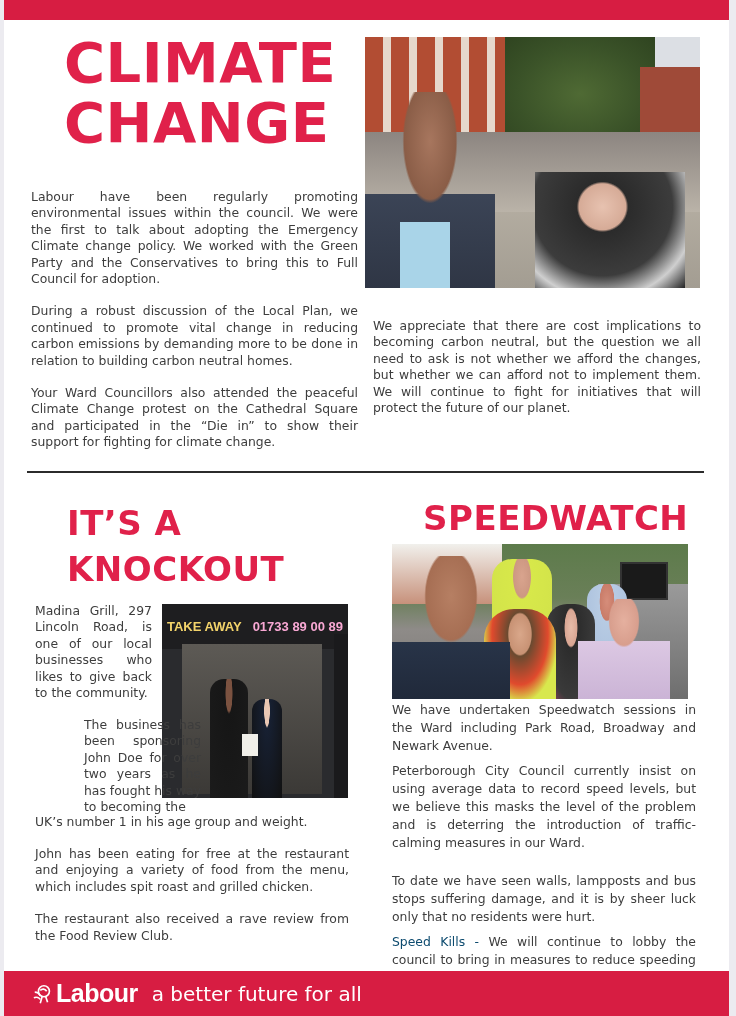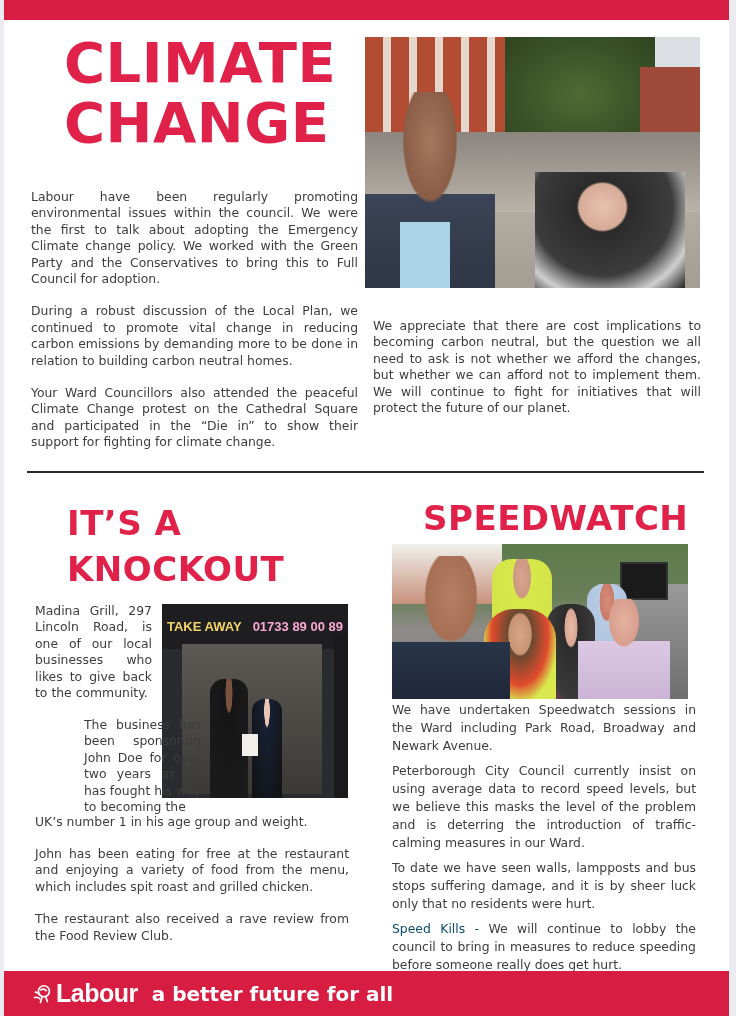--- a/index.html
+++ b/index.html
@@ -114,21 +114,21 @@
       font-weight: bold;
       font-size: 25px;
       letter-spacing: -0.5px;
       color: #ffffff;
     }
     .tagline {
       margin-left: 14px;
       font-family: "DejaVu Sans", sans-serif;
       font-size: 20px;
       color: #ffffff;
-      font-weight: bold;
+      font-weight: normal;
     }
   </style>
 </head>
 <body>
 
 <div class="page"></div>
 <div class="top-bar"></div>
 
 <div class="headline h-climate">
   <div>CLIMATE</div>
@@ -198,21 +198,21 @@
   <div class="p-old"></div>
   <div class="p-man2"></div>
   <div class="p-hijab"></div>
   <div class="p-girl"></div>
   <div class="p-bald"></div>
   <div class="p-front"></div>
 </div>
 
 <div class="para" style="left:392px; top:701px; width:304px; line-height:18px;">
   <p style="margin-bottom:7px;">We have undertaken Speedwatch sessions in the Ward including Park Road, Broadway and Newark Avenue.</p>
-  <p style="margin-bottom:7px;">Peterborough City Council currently insist on using average data to record speed levels, but we believe this masks the level of the problem and is deterring the introduction of traffic-calming measures in our Ward.</p>
+  <p style="margin-bottom:20px;">Peterborough City Council currently insist on using average data to record speed levels, but we believe this masks the level of the problem and is deterring the introduction of traffic-calming measures in our Ward.</p>
   <p style="margin-bottom:7px;">To date we have seen walls, lampposts and bus stops suffering damage, and it is by sheer luck only that no residents were hurt.</p>
   <p><span class="accent">Speed Kills -</span><span> We will continue to lobby the council to bring in measures to reduce speeding before someone really does get hurt.</span></p>
 </div>
 
 <div class="bottom-bar">
   <div class="labour-logo">
     <svg class="rose-icon" viewBox="0 0 24 24">
       <g fill="none" stroke="#ffffff" stroke-width="1.8">
         <circle cx="13" cy="9" r="6"></circle>
         <path d="M9 8c2-2 5-2 7 1"></path>

